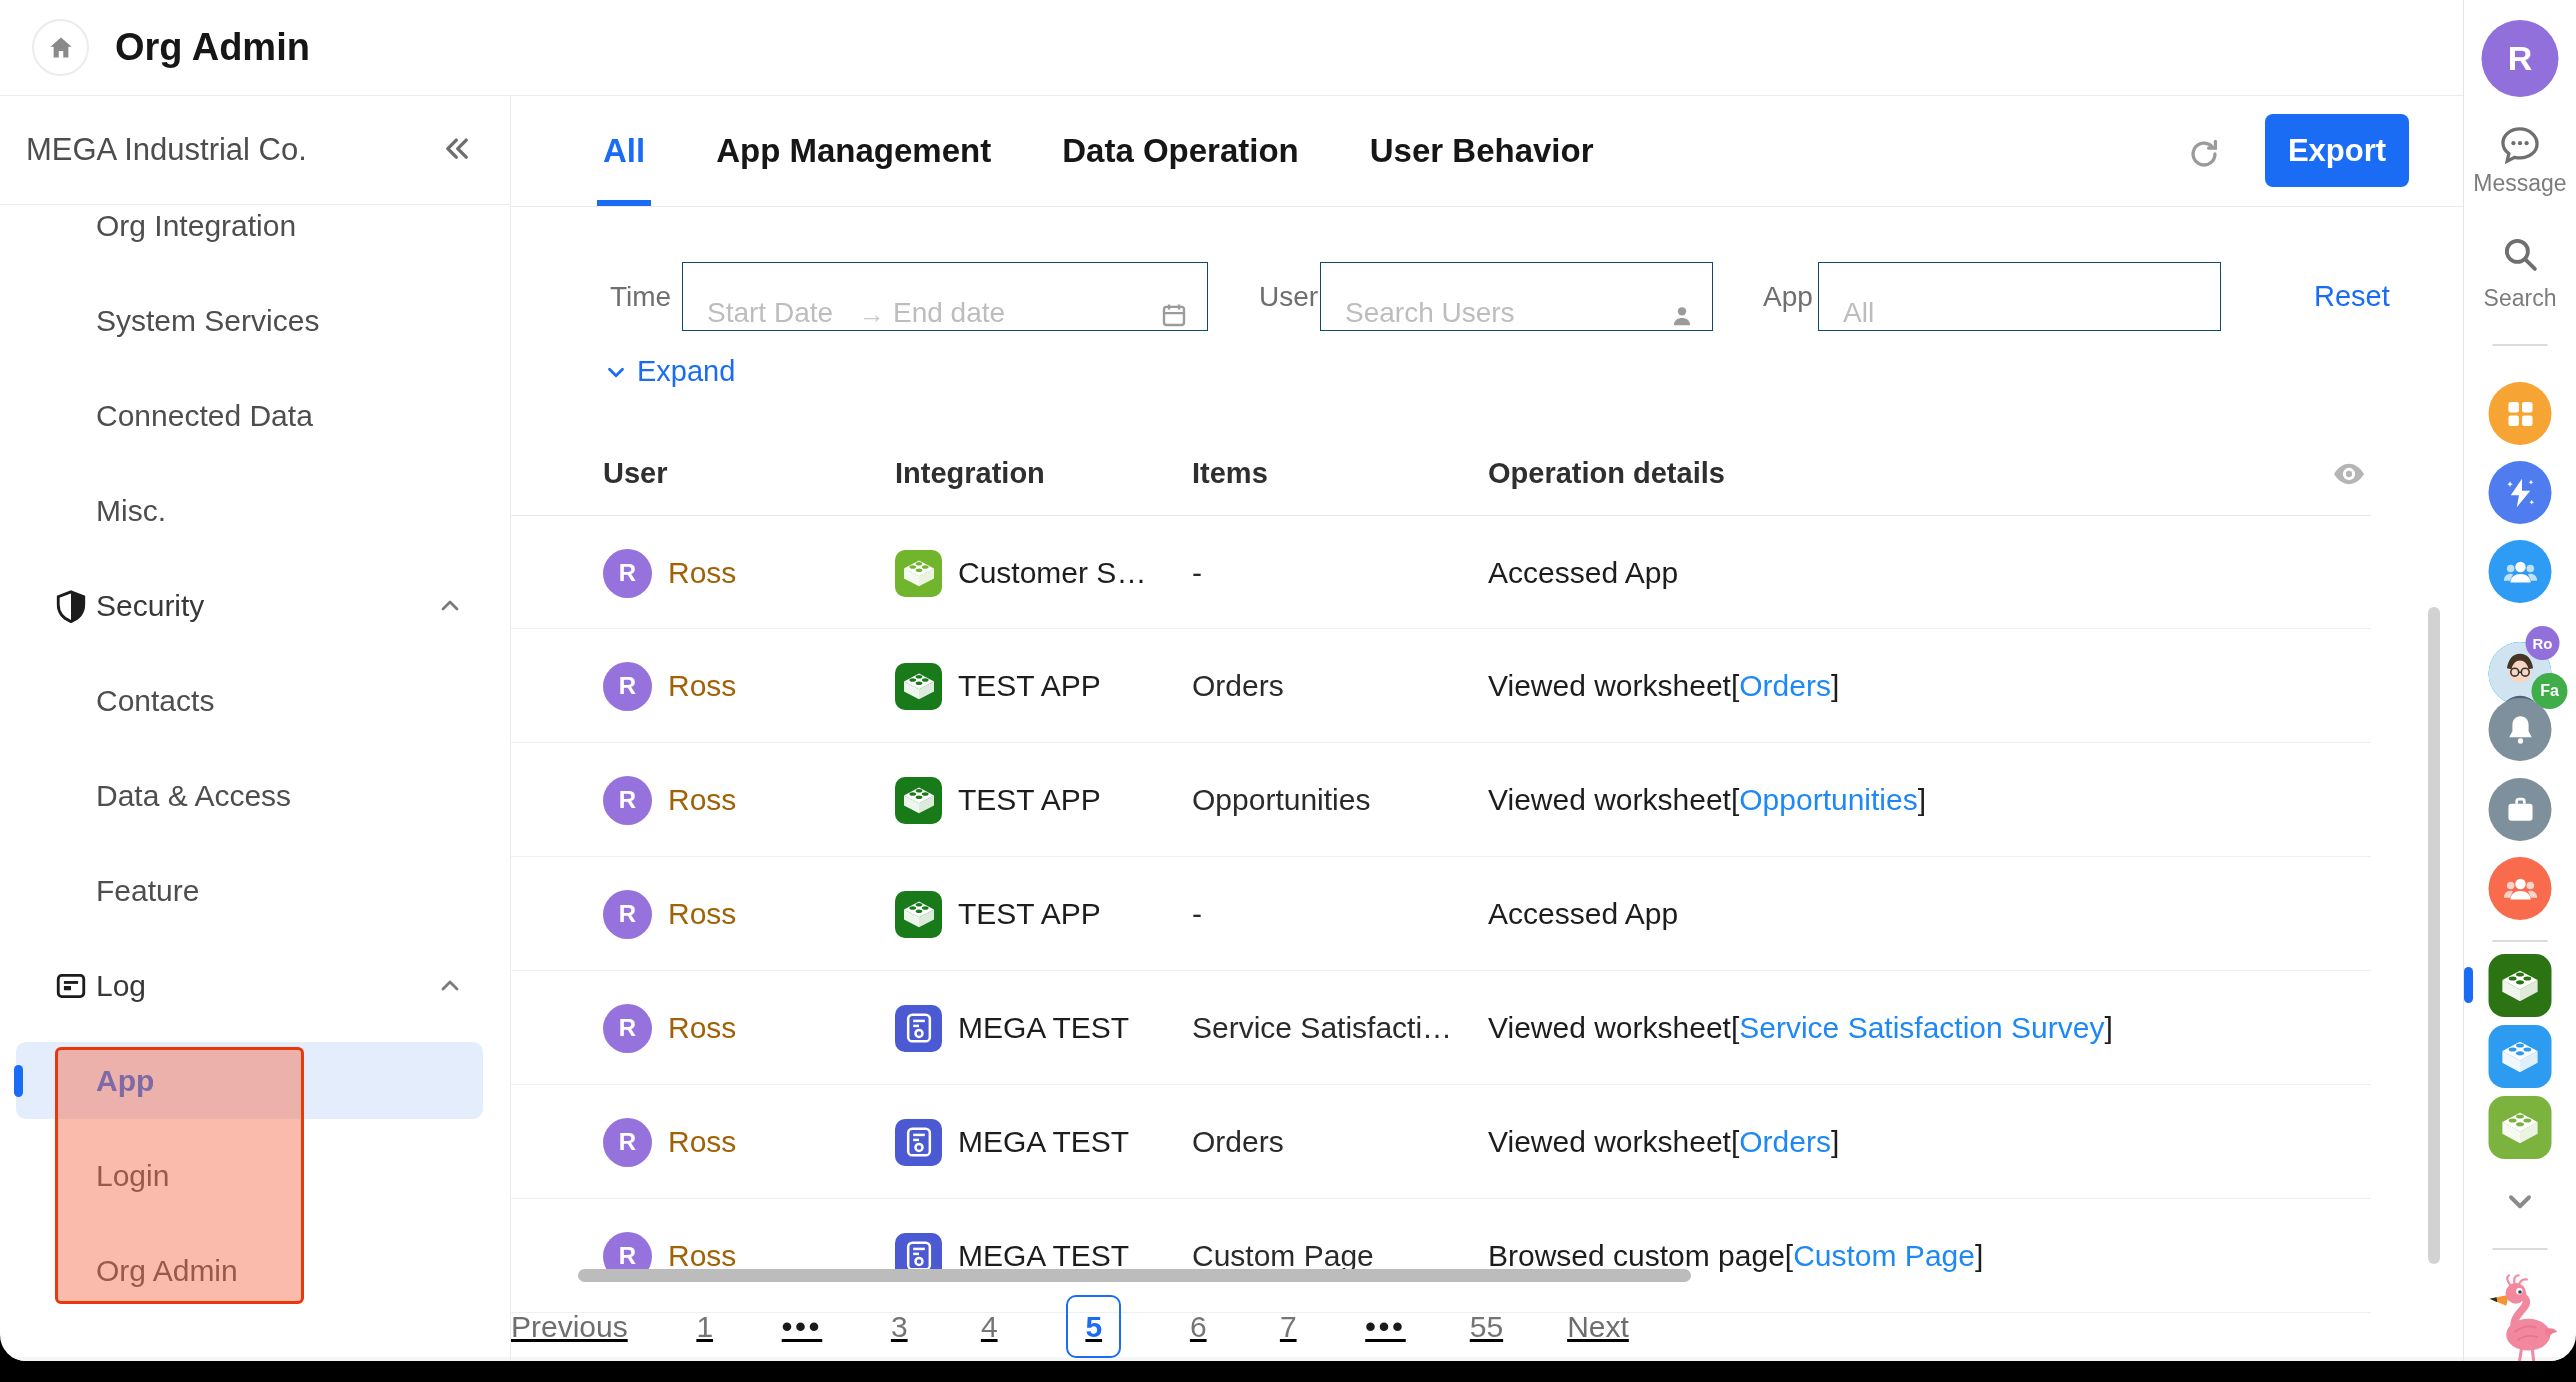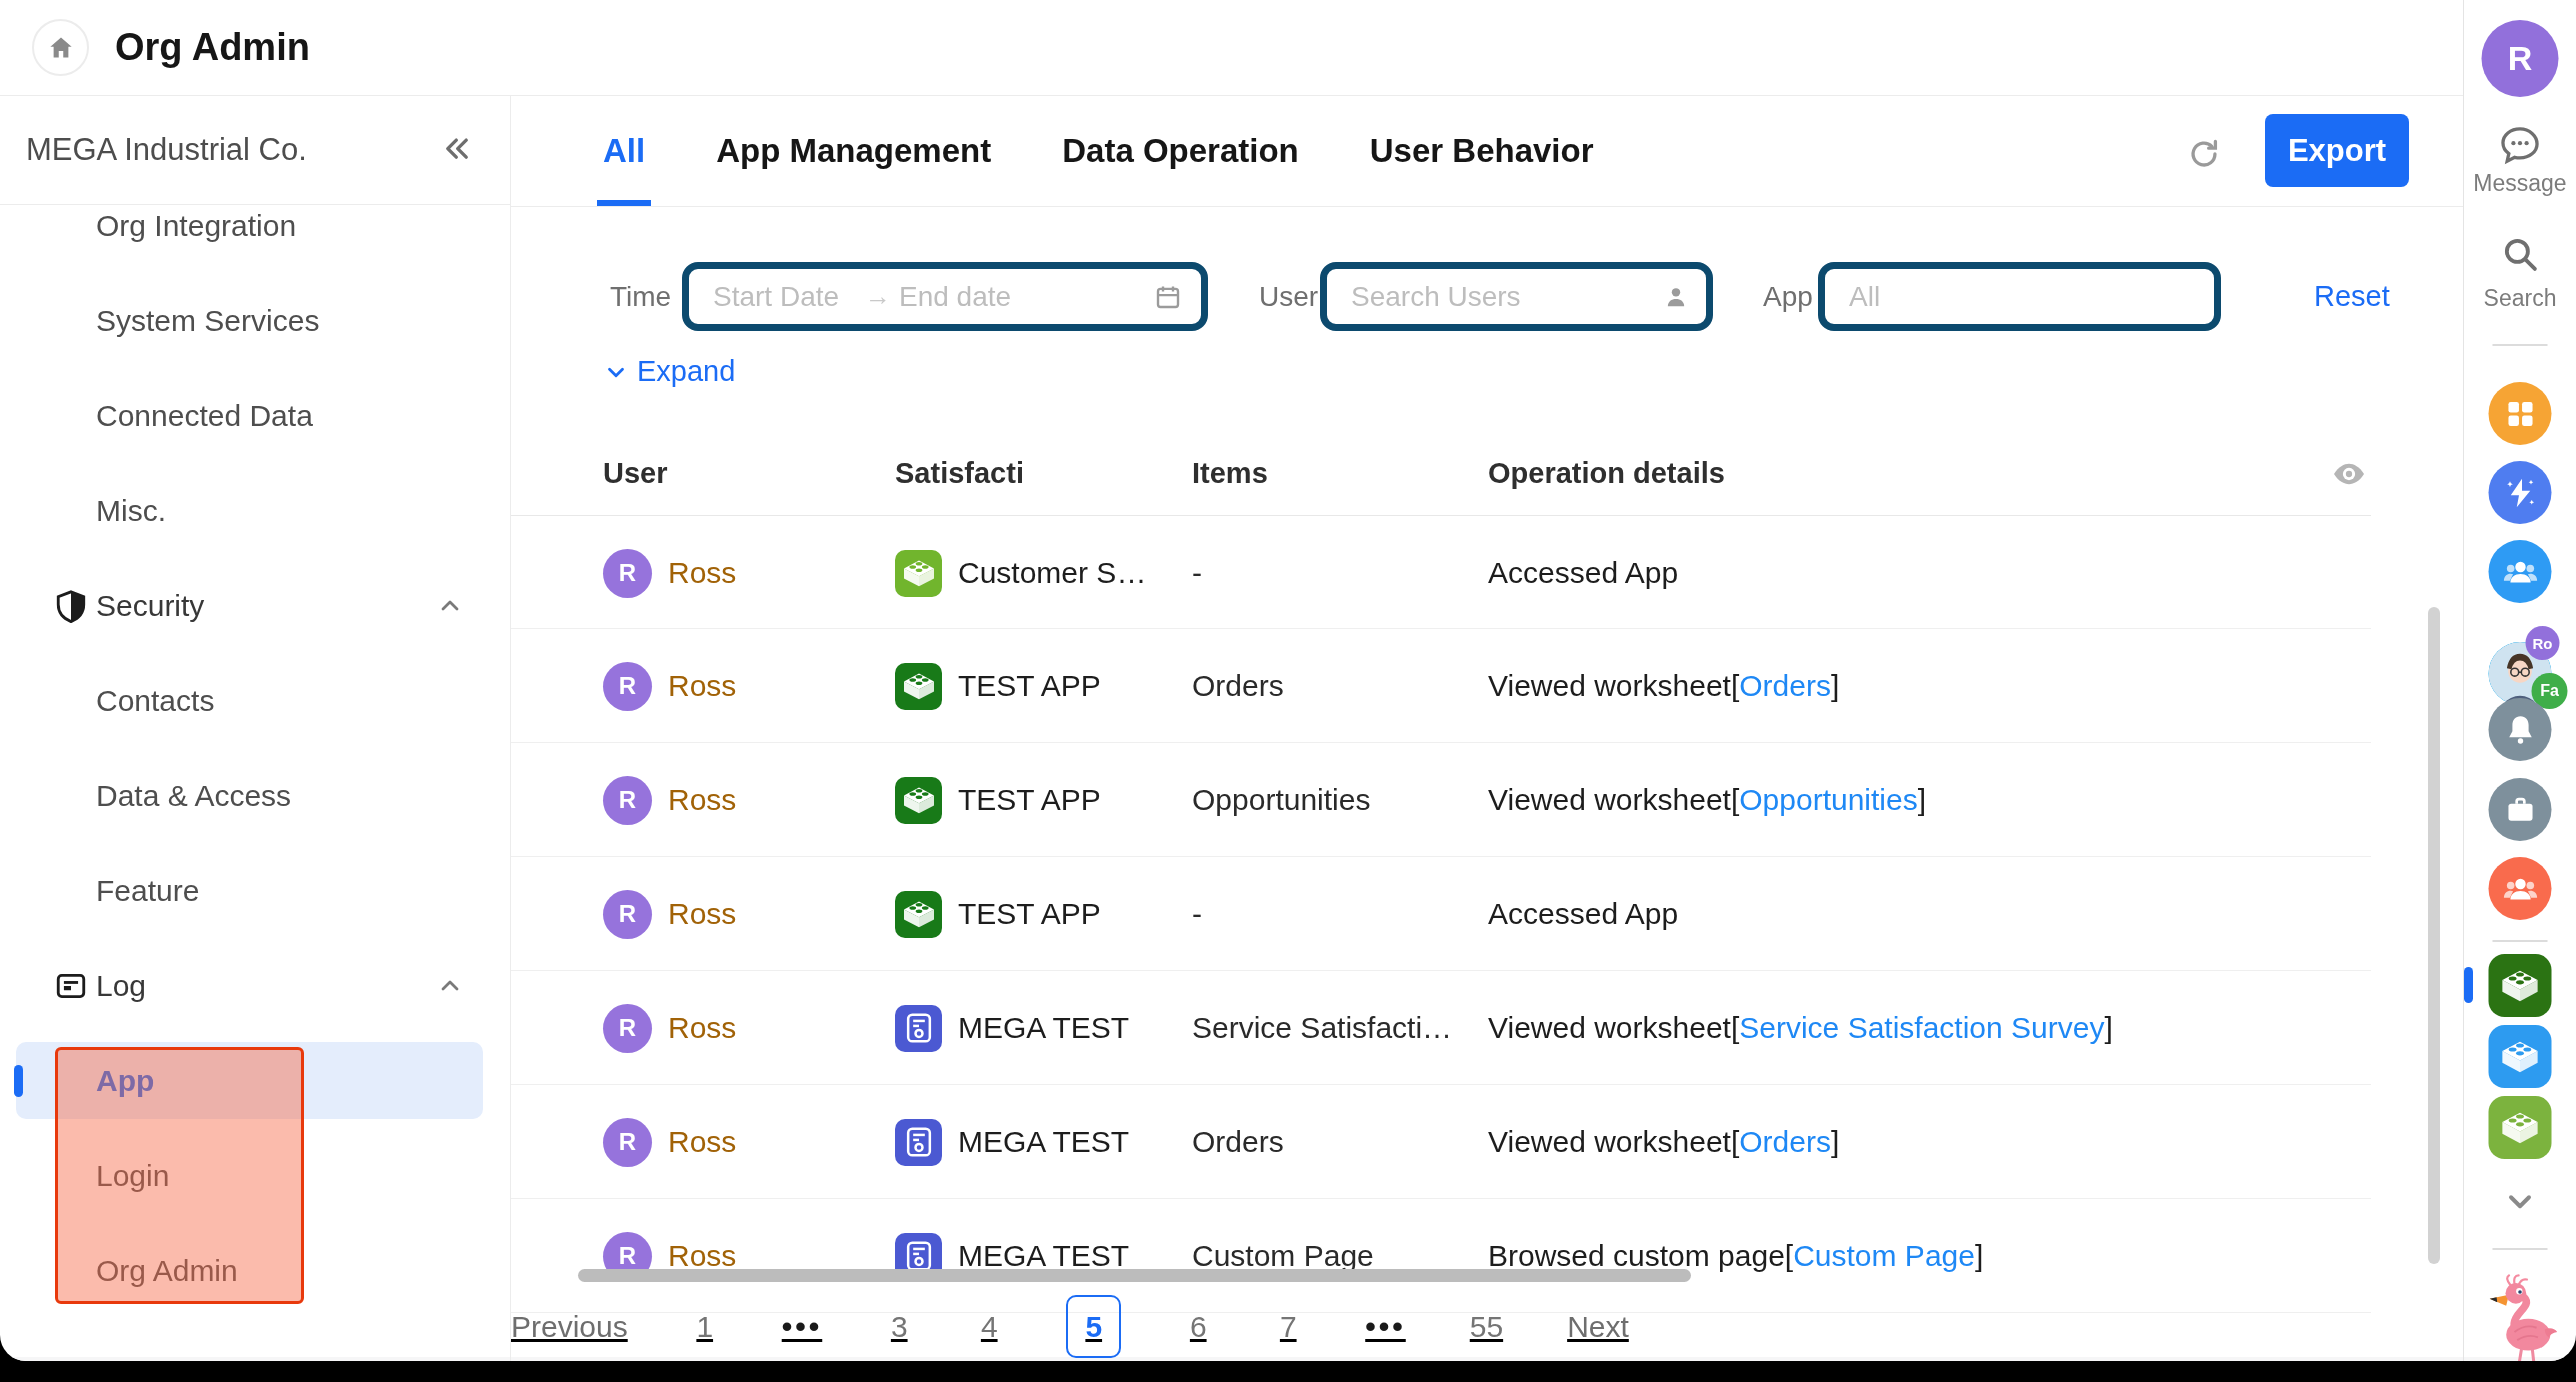--- a/index.html
+++ b/index.html
@@ -40,21 +40,21 @@
   .tab{position:relative;height:100%;display:flex;align-items:center;margin-right:71px;font-size:33px;font-weight:bold;color:#161616;cursor:pointer;}
   .tab.active{color:var(--accent);}
   .tab.active::after{content:"";position:absolute;left:-6px;right:-6px;bottom:0;height:6px;background:var(--accent);}
   #refresh-btn{position:absolute;left:1675px;top:40px;color:#9a9a9a;cursor:pointer;}
   #export-btn{position:absolute;left:1754px;top:18px;width:144px;height:73px;background:var(--accent);color:#fff;
               font-size:31px;font-weight:bold;border:none;border-radius:8px;cursor:pointer;}
 
   
   #filter-row{position:absolute;left:0;top:166px;width:100%;height:69px;}
   .flabel{position:absolute;top:0;height:69px;display:flex;align-items:center;font-size:28px;color:#6f6f6f;}
-  .fbox{position:absolute;top:0;height:69px;border:7px solid #0c4a6e;border-radius:16px;display:flex;align-items:center;background:#fff;}
+  .fbox{position:absolute;top:0;height:69px;border:1px solid #0c4a6e;border-radius:0;display:flex;align-items:flex-end;background:#fff;}
   .fbox input{border:none;outline:none;font-size:28px;color:#333;background:transparent;}
   .fbox input::placeholder{color:#bdbdbd;}
   #date-box{left:171px;width:526px;padding:0 18px 0 22px;}
   #date-box .arrow{color:#c9c9c9;font-size:26px;margin:0 6px;}
   #user-box{left:809px;width:393px;padding:0 16px 0 22px;}
   #app-box{left:1307px;width:403px;padding:0 16px 0 22px;}
   .fbox .ficon{margin-left:auto;color:#9b9b9b;}
   #reset-link{position:absolute;left:1803px;top:0;height:69px;display:flex;align-items:center;
               font-size:29px;color:var(--accent);cursor:pointer;}
   #expand-link{position:absolute;left:92px;top:259px;display:flex;align-items:center;gap:8px;
@@ -245,21 +245,21 @@
       <span>
         <svg width="26" height="26" viewBox="0 0 24 24" fill="none" stroke="currentColor" stroke-width="2.6" stroke-linecap="round" stroke-linejoin="round">
             <path d="M6 9.5 12 15.5 18 9.5"></path>
           </svg>
       </span>
       <span>Expand</span>
     </div>
 
     <div id="thead">
       <span class="th" id="th-user">User</span>
-      <span class="th" id="th-app">Satisfacti</span>
+      <span class="th" id="th-app">Integration</span>
       <span class="th" id="th-items">Items</span>
       <span class="th" id="th-op">Operation details</span>
       <span id="eye-btn">
         <svg width="36" height="36" viewBox="0 0 24 24">
             <path d="M2 12C5 7.2 8.8 5.2 12 5.2s7 2 10 6.8c-3 4.8-6.8 6.8-10 6.8S5 16.8 2 12Z" fill="currentColor"></path>
             <circle cx="12" cy="12" r="4.1" fill="#fff"></circle>
             <circle cx="12" cy="12" r="2.1" fill="currentColor"></circle>
           </svg>
       </span>
     </div>

